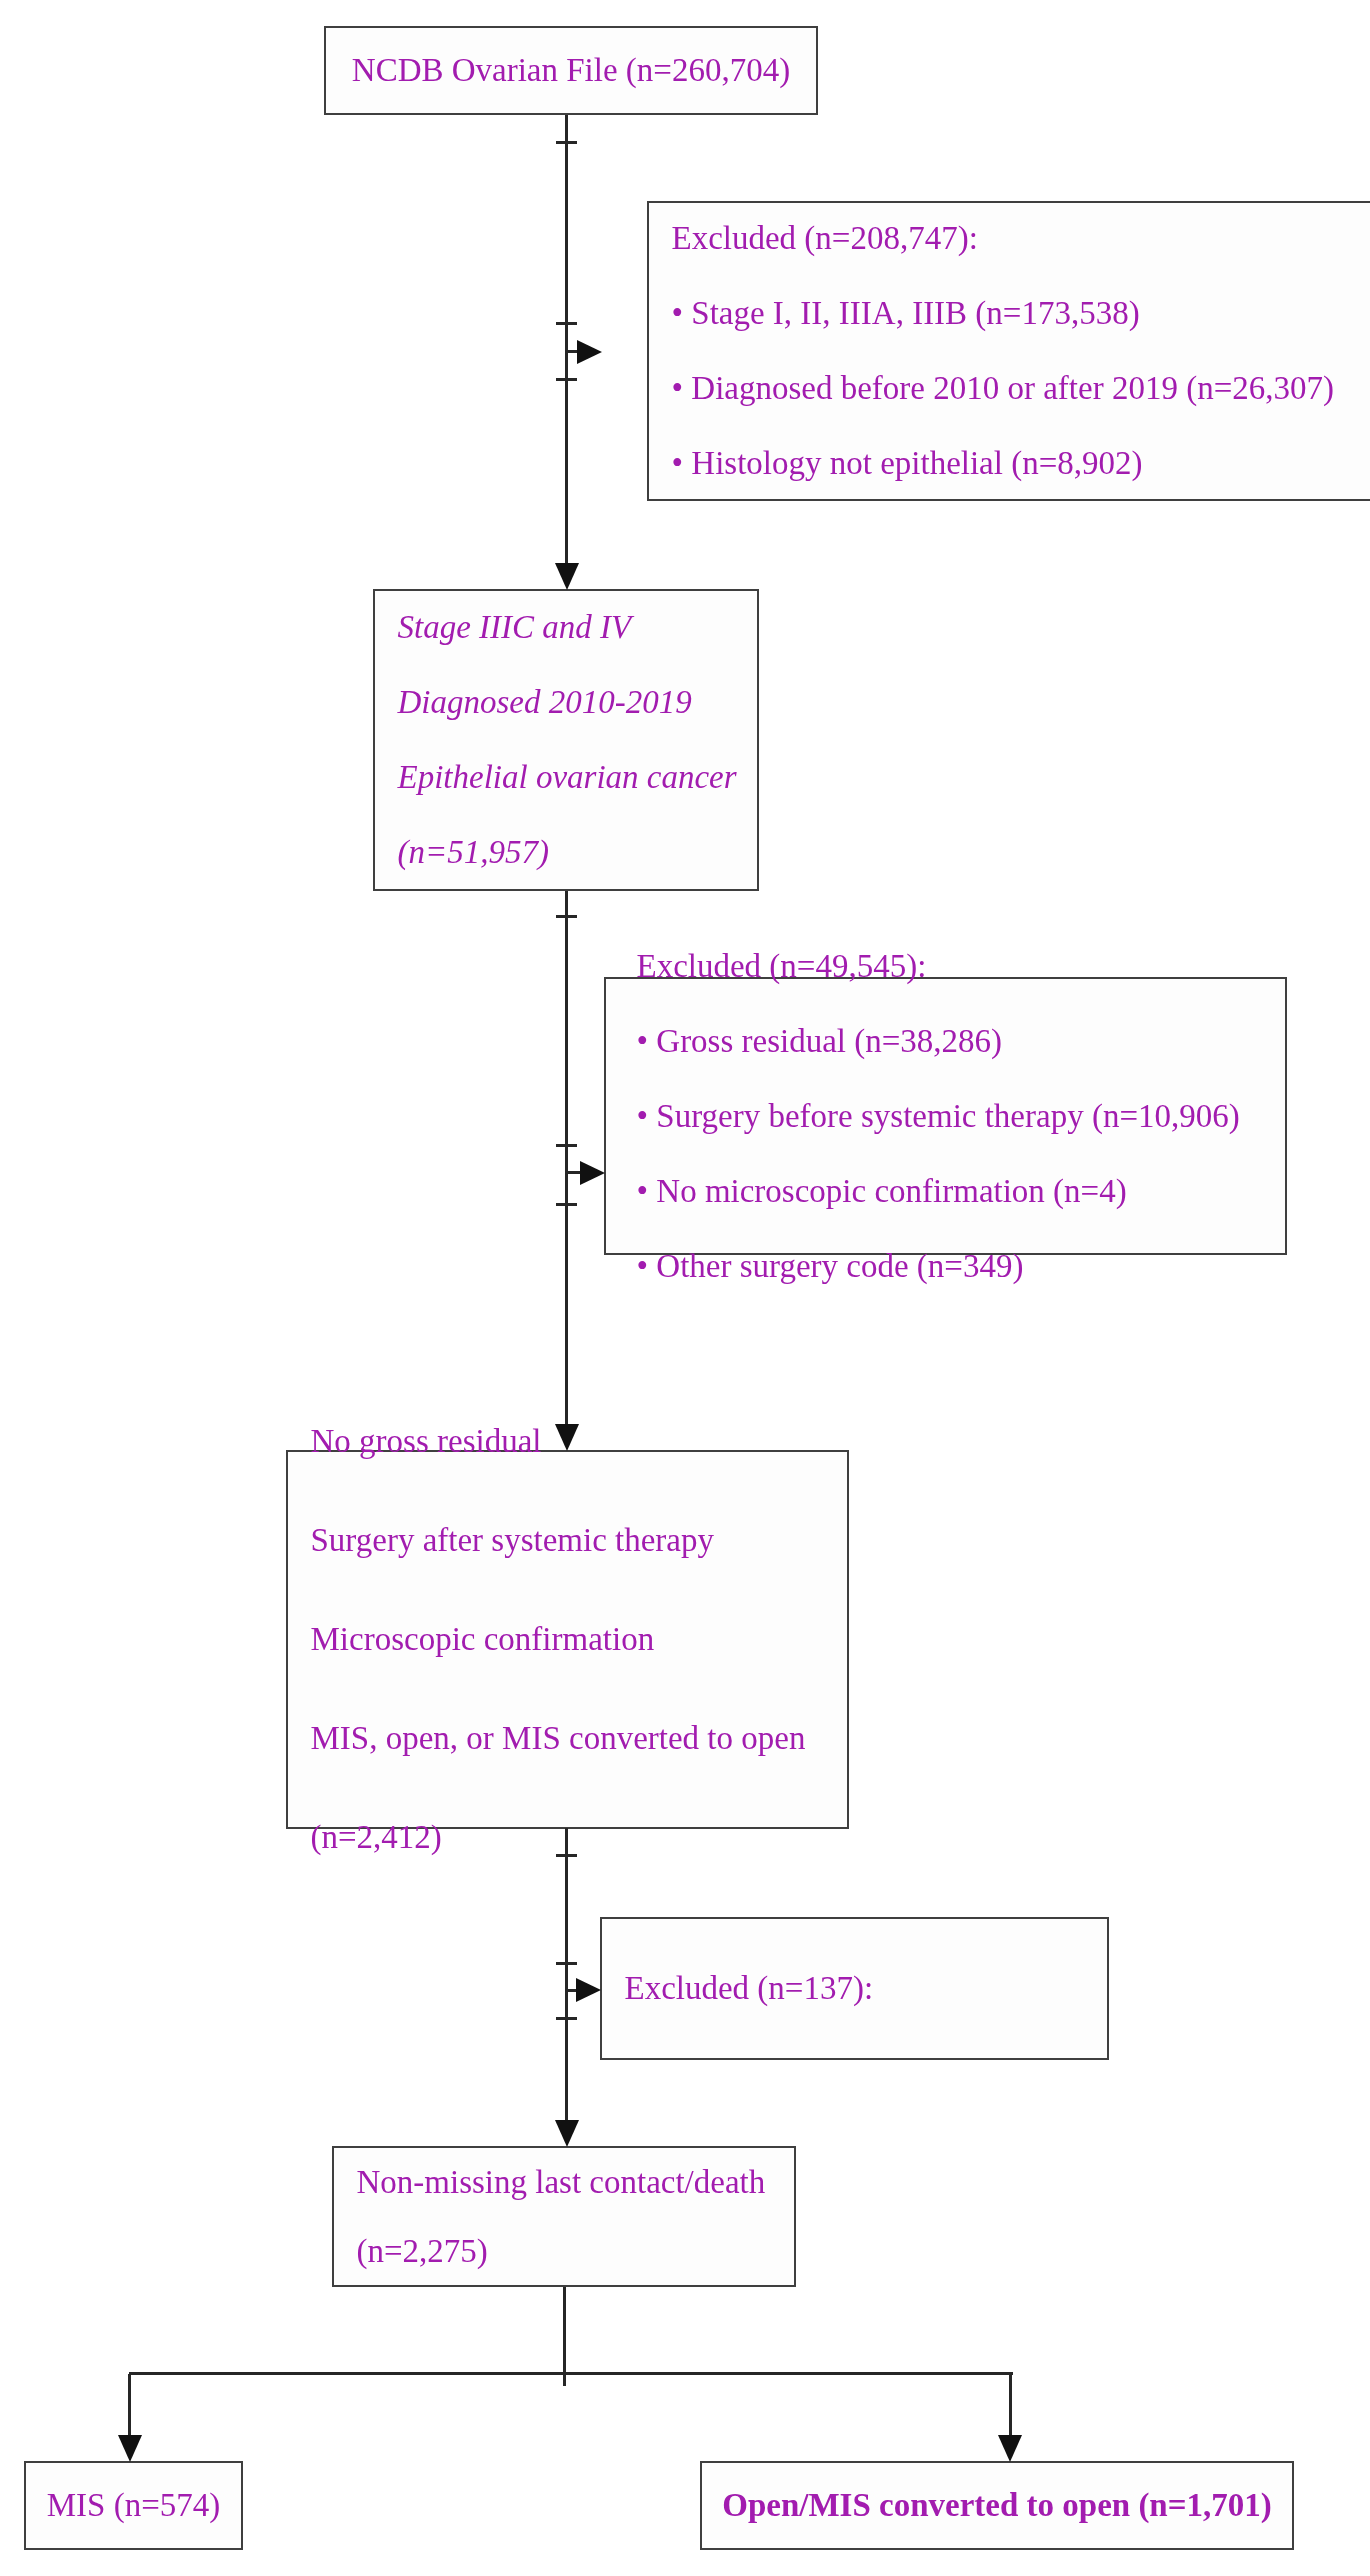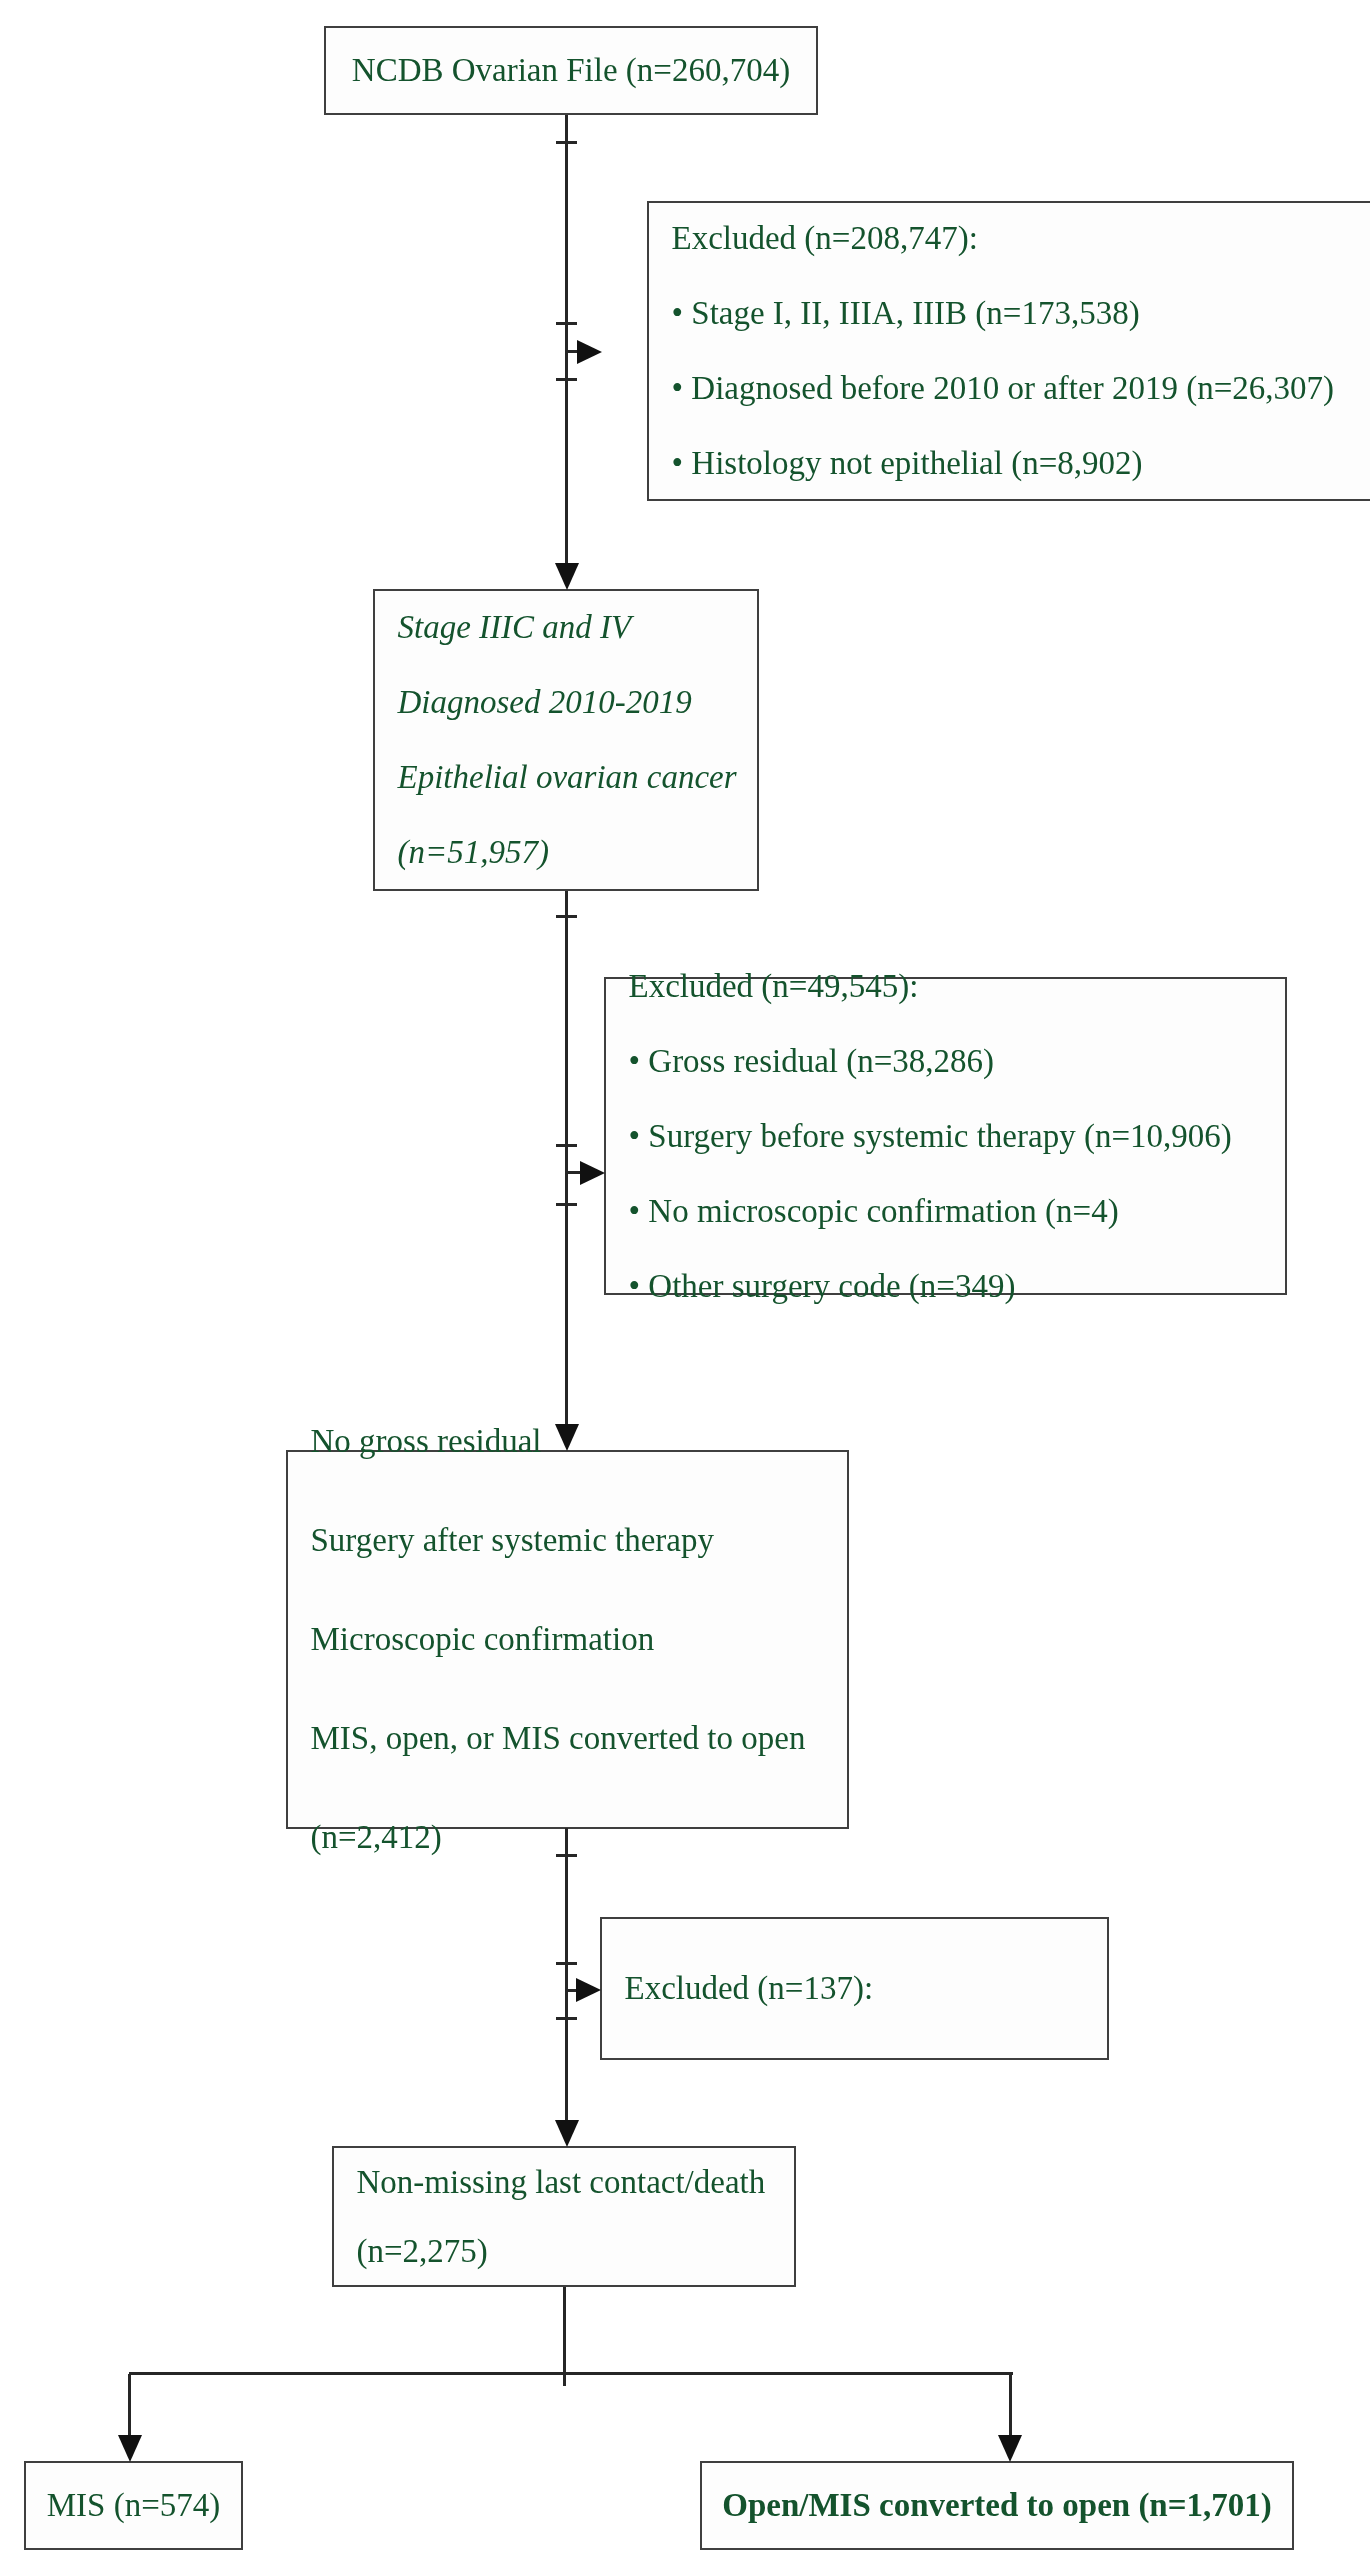--- a/index.html
+++ b/index.html
@@ -6,21 +6,21 @@
     margin: 0;
     padding: 0;
     background: #ffffff;
   }
   #figure {
     position: relative;
     width: 1371px;
     height: 2576px;
     background: #ffffff;
     font-family: "Liberation Serif", "DejaVu Serif", serif;
-    color: #14532d;
+    color: #a21caf;
     font-size: 33px;
     overflow: hidden;
   }
   .box {
     position: absolute;
     box-sizing: border-box;
     border: 2.6px solid #3f3f3f;
     background: #fdfdfd;
     display: flex;
     flex-direction: column;
@@ -34,21 +34,21 @@
   .box.center-text {
     align-items: center;
   }
   .box.center-text .line { padding: 0; }
   .box.tight .line { line-height: 69px; }
 
   
   #box-root      { left: 324px;  top: 26px;   width: 494px; height: 89px; }
   #box-excl1     { left: 601px;  top: 201px;  width: 750px; height: 300px; margin-left: 46px; }
   #box-cohort1   { left: 373px;  top: 589px;  width: 386px; height: 302px; font-style: italic; }
-  #box-excl2     { left: 604px;  top: 977px; width: 683px; height: 318px; }
+  #box-excl2     { left: 604px;  top: 977px; width: 683px; height: 278px; padding-left: 8px; }
   #box-cohort2   { left: 286px;  top: 1450px; width: 563px; height: 379px; gap: 24px; }
   #box-excl3     { left: 600px;  top: 1917px; width: 509px; height: 143px; }
   #box-cohort3   { left: 332px;  top: 2146px; width: 464px; height: 141px; }
   #box-mis       { left: 24px;   top: 2461px; width: 219px; height: 89px; }
   #box-open      { left: 700px;  top: 2461px; width: 594px; height: 89px; font-weight: bold; }
 
   
   .vline, .hline, .tick {
     position: absolute;
     background: #262626;

